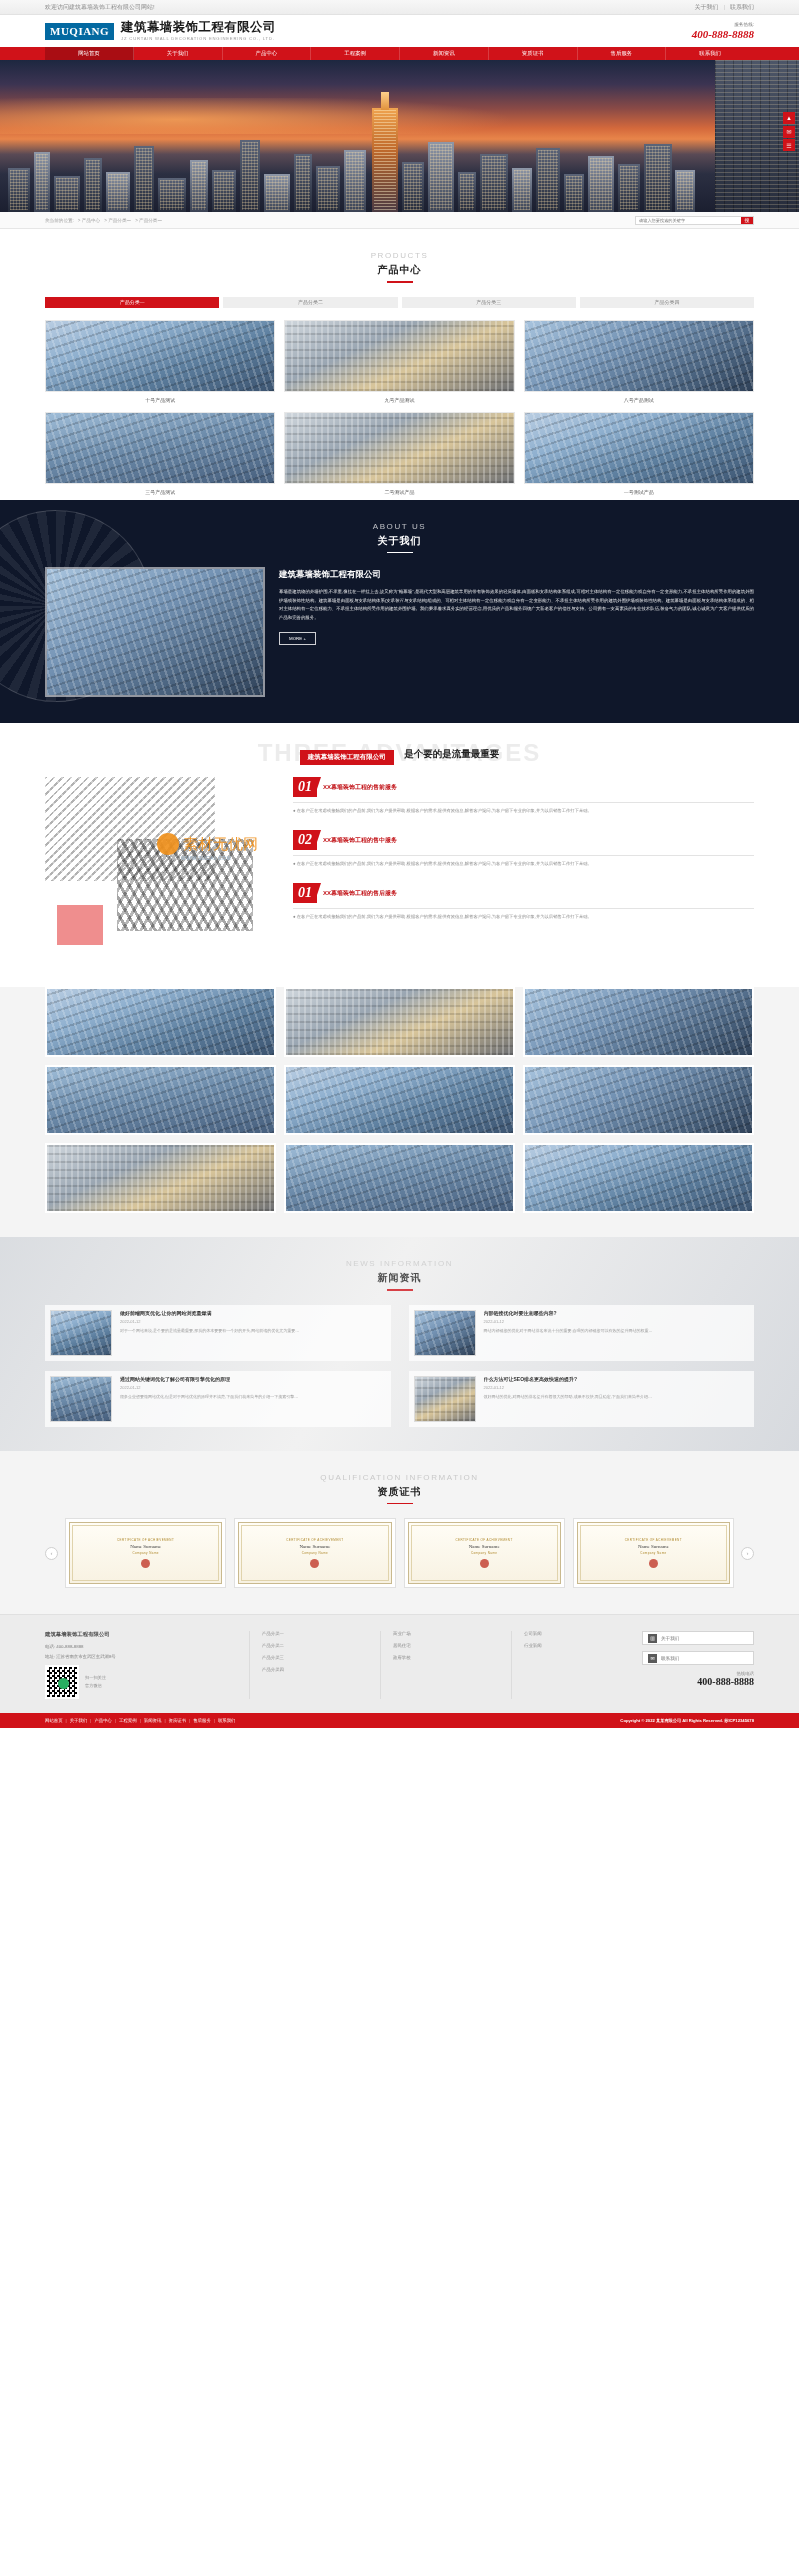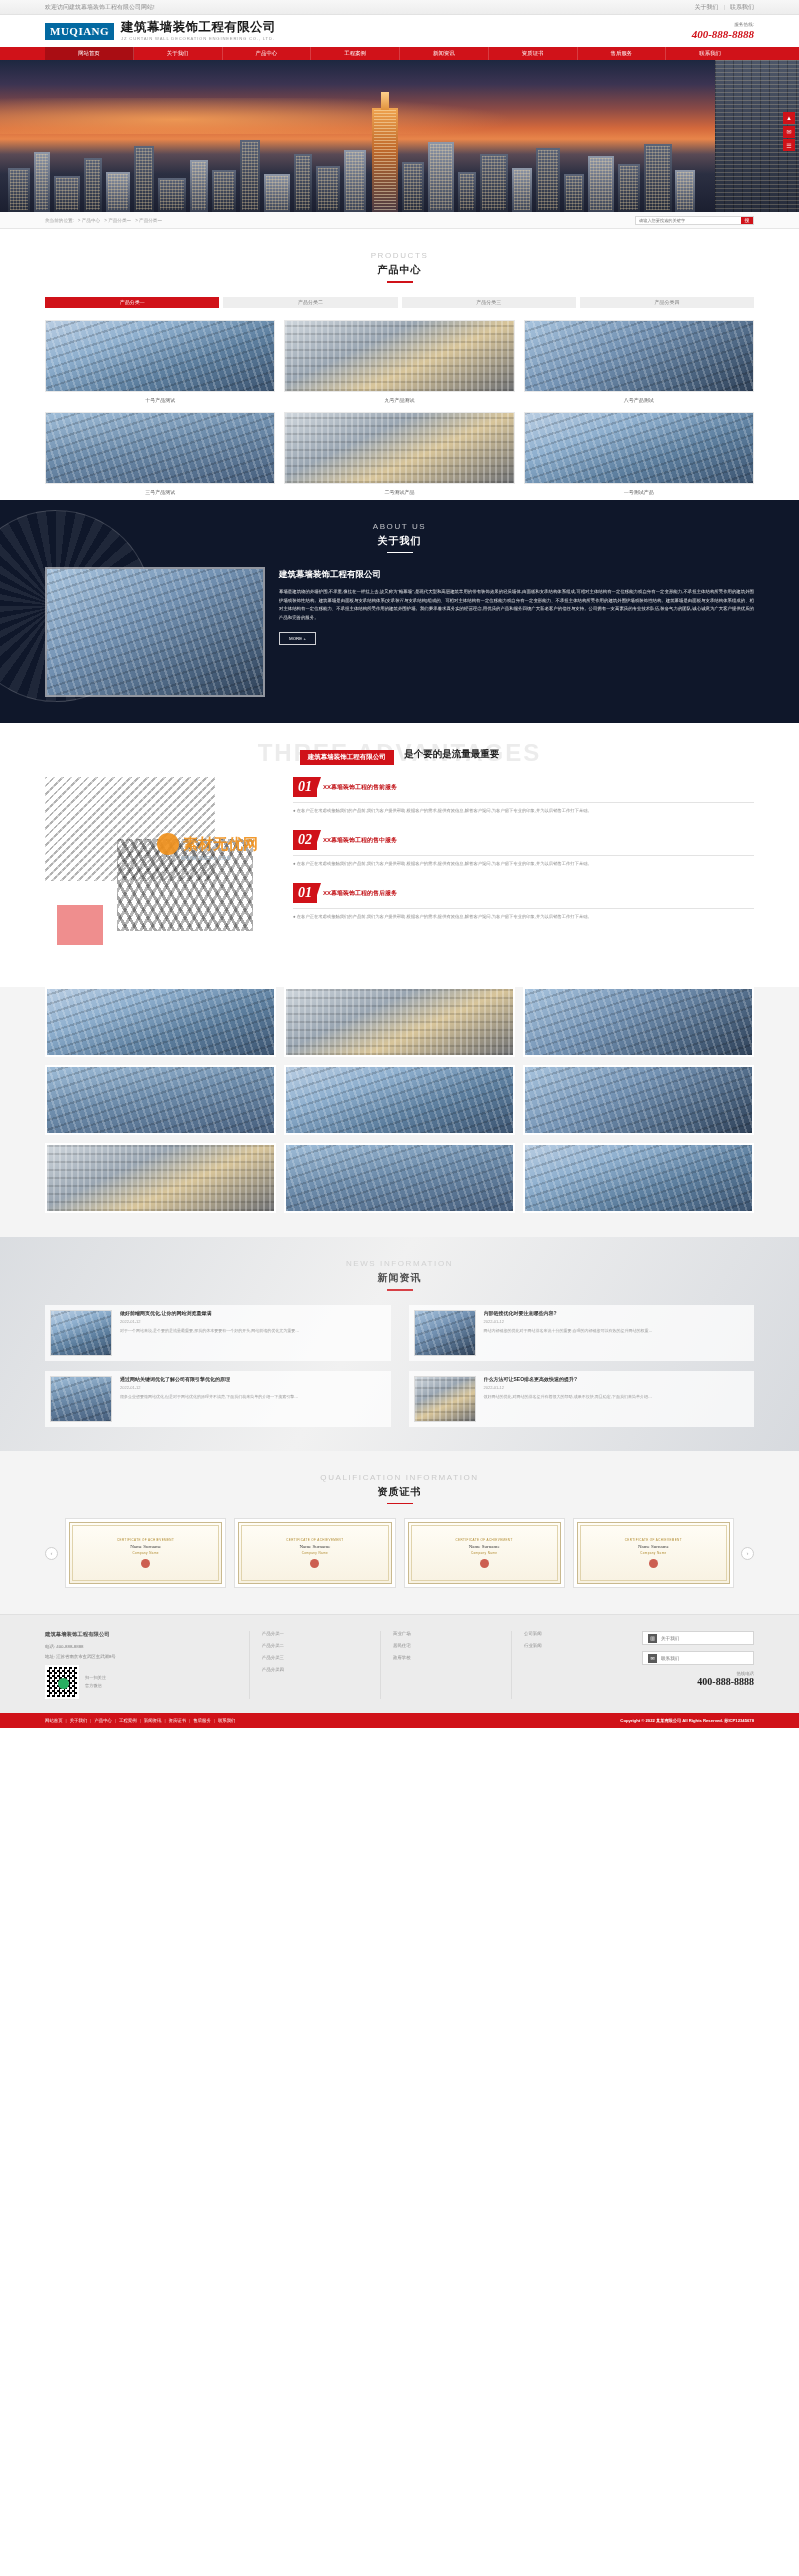--- a/index.html
+++ b/index.html
@@ -141,21 +141,21 @@
   .adv-row{display:flex;align-items:center;gap:6px;}
   .adv-num{background:#d01219;color:#fff;font-size:14px;font-weight:bold;font-style:italic;
     padding:2px 5px;font-family:"Liberation Serif",serif;position:relative;}
   .adv-num::after{content:"";position:absolute;right:-4px;top:0;border-left:4px solid #d01219;
     border-bottom:12px solid transparent;}
   .adv-t{font-size:6px;font-weight:bold;color:#c21318;}
   .adv-hr{height:1px;background:#e3e3e3;margin:5px 0 4px;}
   .adv-d{font-size:4.3px;line-height:1.9;color:#8d8d8d;}
   .watermark{position:absolute;left:112px;top:56px;z-index:5;display:flex;align-items:center;gap:4px;opacity:.92;}
   .wm-circle{width:22px;height:22px;border-radius:50%;background:#f0921e;}
-  .wm-text{font-size:15px;font-weight:bold;color:#f0921e;}
+  .wm-text{font-size:15px;font-weight:normal;color:#f0921e;}
   .wm-sub{position:absolute;left:136px;top:78px;font-size:5px;color:#9bb7cf;letter-spacing:0.5px;}
 
   
   .cases{background:#f4f4f4;padding-bottom:24px;}
   .cgrid{display:grid;grid-template-columns:repeat(3,1fr);gap:8px;}
   .ccard{height:70px;border:2px solid #fff;overflow:hidden;position:relative;}
 
   
   .news{background:#f0f0f0;padding-bottom:24px;position:relative;overflow:hidden;}
   .news::before{content:"";position:absolute;inset:0;

